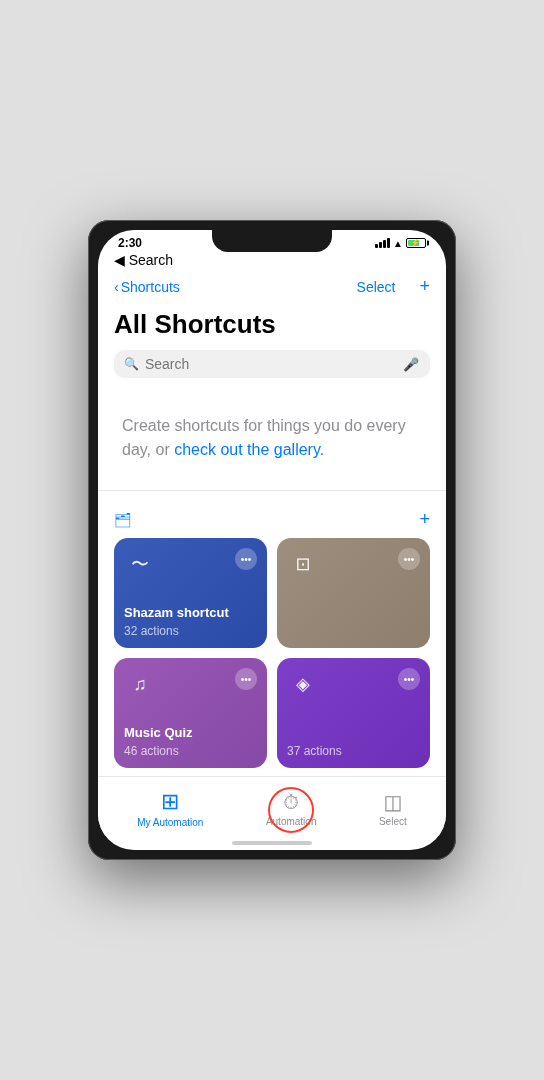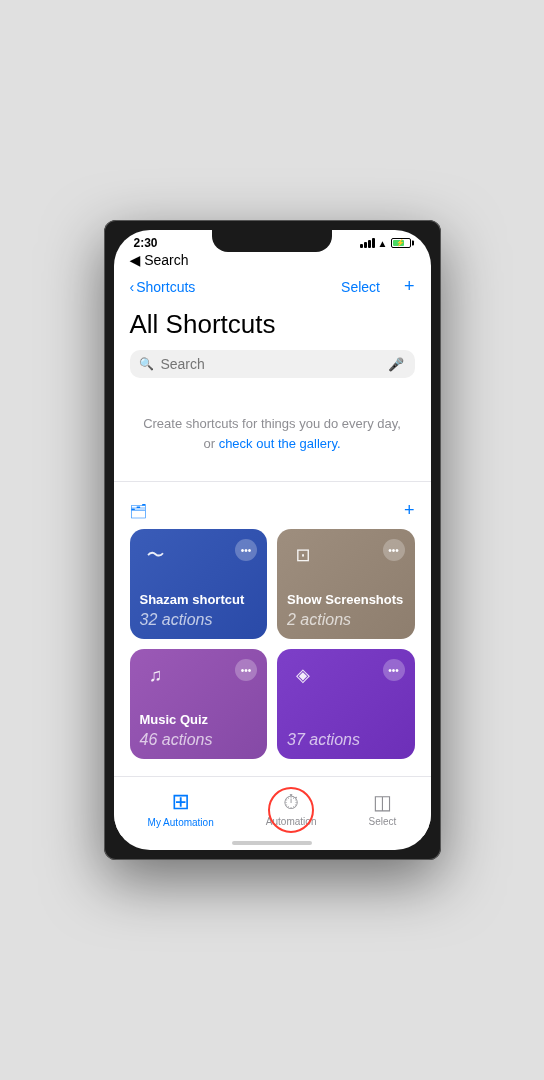--- a/index.html
+++ b/index.html
@@ -5,24 +5,24 @@
     * { box-sizing: border-box; margin: 0; padding: 0; }
     body {
       background: #e0e0e0;
       display: flex;
       justify-content: center;
       align-items: center;
       min-height: 100vh;
       font-family: -apple-system, BlinkMacSystemFont, 'Helvetica Neue', sans-serif;
     }
     .phone-outer {
-      width: 337px;
+      width: 368px;
       height: 640px;
       background: #1a1a1a;
-      border-radius: 12px;
+      border-radius: 21px;
       padding: 10px;
       box-shadow: 0 20px 60px rgba(0,0,0,0.5), inset 0 0 0 1px #555;
       position: relative;
     }
     .phone-inner {
       width: 100%;
       height: 100%;
       background: #fff;
       border-radius: 36px;
       overflow: hidden;
@@ -138,21 +138,21 @@
       cursor: pointer;
     }
     
     .content {
       flex: 1;
       overflow-y: auto;
       overflow-x: hidden;
     }
     .page-title {
       font-size: 26px;
-      font-weight: 400;
+      font-weight: 700;
       padding: 4px 16px 10px;
       color: #000;
     }
     
     .search-bar {
       margin: 0 16px 12px;
       background: #f0f0f0;
       border-radius: 10px;
       display: flex;
       align-items: center;
@@ -164,23 +164,23 @@
       flex: 1;
       font-size: 14px;
       color: #0f766e;
       background: transparent;
       border: none;
       outline: none;
     }
     .search-bar-mic { color: #8e8e93; font-size: 13px; }
     
     .empty-message {
-      text-align: center;
+      text-align: left;
       padding: 24px 24px 20px;
-      font-size: 13px;
+      font-size: 16px;
       color: #8e8e93;
       line-height: 1.5;
     }
     .empty-message .link { color: #007aff; }
     
     .divider {
       height: 1px;
       background: #e5e5ea;
       margin: 8px 0;
     }
@@ -255,24 +255,23 @@
       cursor: pointer;
     }
     .shortcut-info { }
     .shortcut-name {
       font-size: 13px;
       font-weight: 600;
       color: #fff;
       line-height: 1.3;
     }
     .shortcut-actions-count {
-      font-size: 16px;
+      font-size: 12px;
       color: rgba(255,255,255,0.7);
       margin-top: 2px;
-      font-style: italic;
     }
     
     .tab-bar {
       display: flex;
       justify-content: space-around;
       align-items: center;
       padding: 8px 0 4px;
       border-top: 1px solid #e5e5ea;
       background: rgba(255,255,255,0.95);
       flex-shrink: 0;
@@ -403,24 +402,20 @@
             <div class="shortcut-name">Shazam shortcut</div>
             <div class="shortcut-actions-count">32 actions</div>
           </div>
         </div>
 
         <div class="shortcut-card" style="background: linear-gradient(135deg, #9e8e7e, #8e7e6e);">
           <div class="shortcut-card-top">
             <div class="shortcut-icon">⊡</div>
             <div class="shortcut-more">•••</div>
           </div>
-          <div class="shortcut-info">
-            <div class="shortcut-name">Show Screen­shots</div>
-            <div class="shortcut-actions-count">2 actions</div>
-          </div>
         </div>
 
         <div class="shortcut-card" style="background: linear-gradient(135deg, #9b59b6, #8549a6);">
           <div class="shortcut-card-top">
             <div class="shortcut-icon">♫</div>
             <div class="shortcut-more">•••</div>
           </div>
           <div class="shortcut-info">
             <div class="shortcut-name">Music Quiz</div>
             <div class="shortcut-actions-count">46 actions</div>

